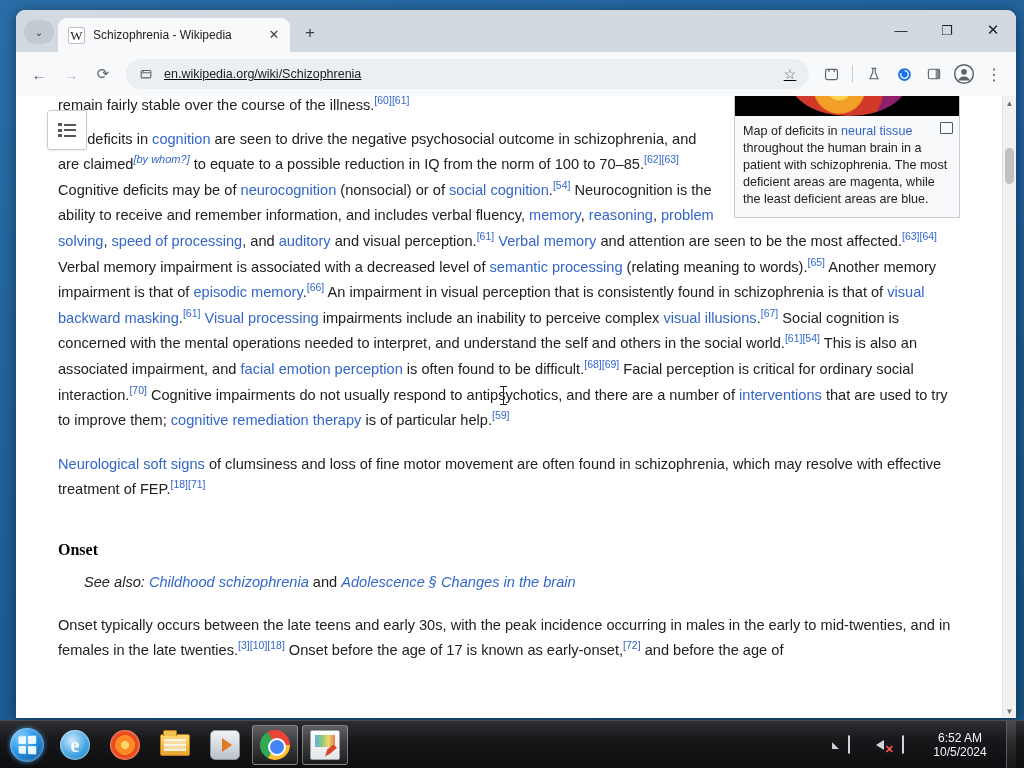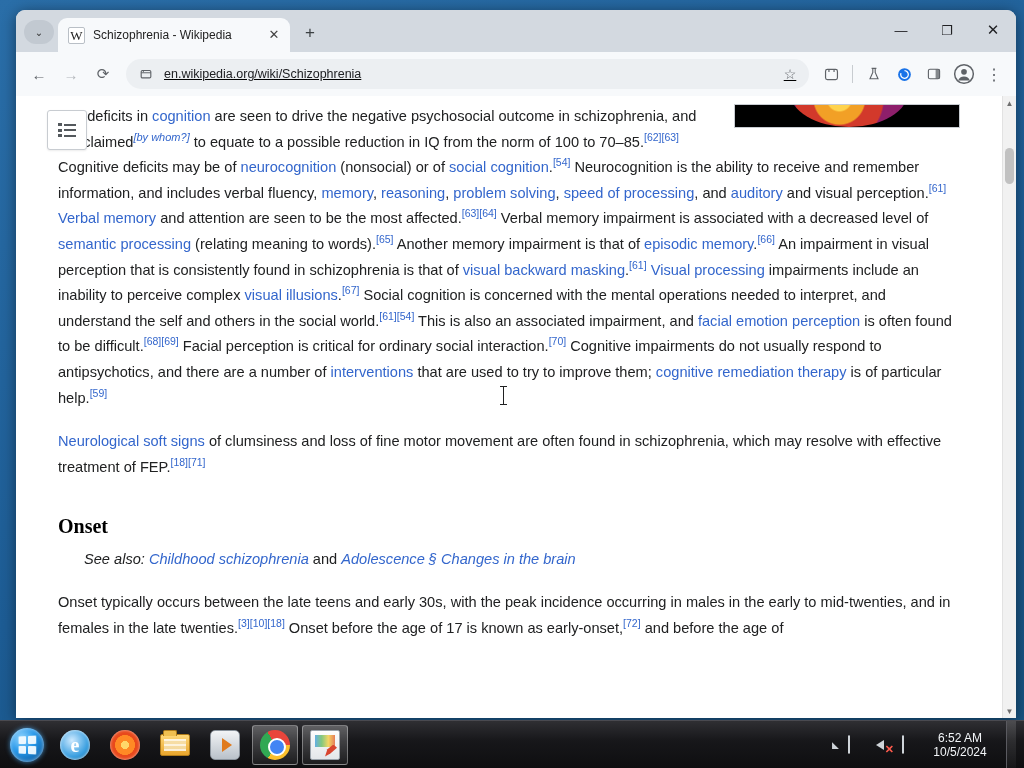--- a/index.html
+++ b/index.html
@@ -203,21 +203,21 @@
   sup.ref { font-size: 10.5px; vertical-align: super; line-height: 0; }
   sup.ref a { color: #3366cc; text-decoration: none; }
   sup.byw { font-size: 11px; vertical-align: super; line-height: 0; }
   sup.byw a { color: #3366cc; font-style: italic; text-decoration: none; }
 
   p.body { margin: 0 0 0 0; }
   p.gap { margin-top: 18px; }
 
   h3.section {
     font-family: "Liberation Serif", serif;
-    font-size: 20px;
+    font-size: 16px;
     font-weight: bold;
     color: #000;
     margin: 34px 0 6px 0;
   }
   .hatnote {
     font-size: 14.6px;
     line-height: 26px;
     padding-left: 26px;
     color: #202122;
   }
@@ -591,22 +591,29 @@
       </div>
     </div>
 
     <div class="page">
       <div class="content">
 
         <div class="infobox">
           <div class="imgarea">
             <div class="blob"></div>
           </div>
+          <div class="cap">
+            <div class="expand"></div>
+            <span>Map of deficits in </span><a class="wl" href="#">neural tissue</a><span> throughout the human brain in a patient with schizophrenia. The most deficient areas are magenta, while the least deficient areas are blue.</span>
+          </div>
         </div>
 
+        <p class="body" style="margin-top:-3px;">
+          <span>remain fairly stable over the course of the illness.</span><sup class="ref"><a href="#">[60]</a></sup><sup class="ref"><a href="#">[61]</a></sup>
+        </p>
 
         <p class="body" style="margin-top:8px;">
           <span>The deficits in </span><a class="wl" href="#">cognition</a><span> are seen to drive the negative psychosocial outcome in schizophrenia, and are claimed</span><sup class="byw"><a href="#">[by whom?]</a></sup><span> to equate to a possible reduction in IQ from the norm of 100 to 70–85.</span><sup class="ref"><a href="#">[62]</a></sup><sup class="ref"><a href="#">[63]</a></sup><span> Cognitive deficits may be of </span><a class="wl" href="#">neurocognition</a><span> (nonsocial) or of </span><a class="wl" href="#">social cognition</a><span>.</span><sup class="ref"><a href="#">[54]</a></sup><span> Neurocognition is the ability to receive and remember information, and includes verbal fluency, </span><a class="wl" href="#">memory</a><span>, </span><a class="wl" href="#">reasoning</a><span>, </span><a class="wl" href="#">problem solving</a><span>, </span><a class="wl" href="#">speed of processing</a><span>, and </span><a class="wl" href="#">auditory</a><span> and visual perception.</span><sup class="ref"><a href="#">[61]</a></sup> <a class="wl" href="#">Verbal memory</a><span> and attention are seen to be the most affected.</span><sup class="ref"><a href="#">[63]</a></sup><sup class="ref"><a href="#">[64]</a></sup><span> Verbal memory impairment is associated with a decreased level of </span><a class="wl" href="#">semantic processing</a><span> (relating meaning to words).</span><sup class="ref"><a href="#">[65]</a></sup><span> Another memory impairment is that of </span><a class="wl" href="#">episodic memory</a><span>.</span><sup class="ref"><a href="#">[66]</a></sup><span> An impairment in visual perception that is consistently found in schizophrenia is that of </span><a class="wl" href="#">visual backward masking</a><span>.</span><sup class="ref"><a href="#">[61]</a></sup> <a class="wl" href="#">Visual processing</a><span> impairments include an inability to perceive complex </span><a class="wl" href="#">visual illusions</a><span>.</span><sup class="ref"><a href="#">[67]</a></sup><span> Social cognition is concerned with the mental operations needed to interpret, and understand the self and others in the social world.</span><sup class="ref"><a href="#">[61]</a></sup><sup class="ref"><a href="#">[54]</a></sup><span> This is also an associated impairment, and </span><a class="wl" href="#">facial emotion perception</a><span> is often found to be difficult.</span><sup class="ref"><a href="#">[68]</a></sup><sup class="ref"><a href="#">[69]</a></sup><span> Facial perception is critical for ordinary social interaction.</span><sup class="ref"><a href="#">[70]</a></sup><span> Cognitive impairments do not usually respond to antipsychotics, and there are a number of </span><a class="wl" href="#">interventions</a><span> that are used to try to improve them; </span><a class="wl" href="#">cognitive remediation therapy</a><span> is of particular help.</span><sup class="ref"><a href="#">[59]</a></sup>
         </p>
 
         <p class="body gap">
           <a class="wl" href="#">Neurological soft signs</a><span> of clumsiness and loss of fine motor movement are often found in schizophrenia, which may resolve with effective treatment of FEP.</span><sup class="ref"><a href="#">[18]</a></sup><sup class="ref"><a href="#">[71]</a></sup>
         </p>
 
         <h3 class="section">Onset</h3>

